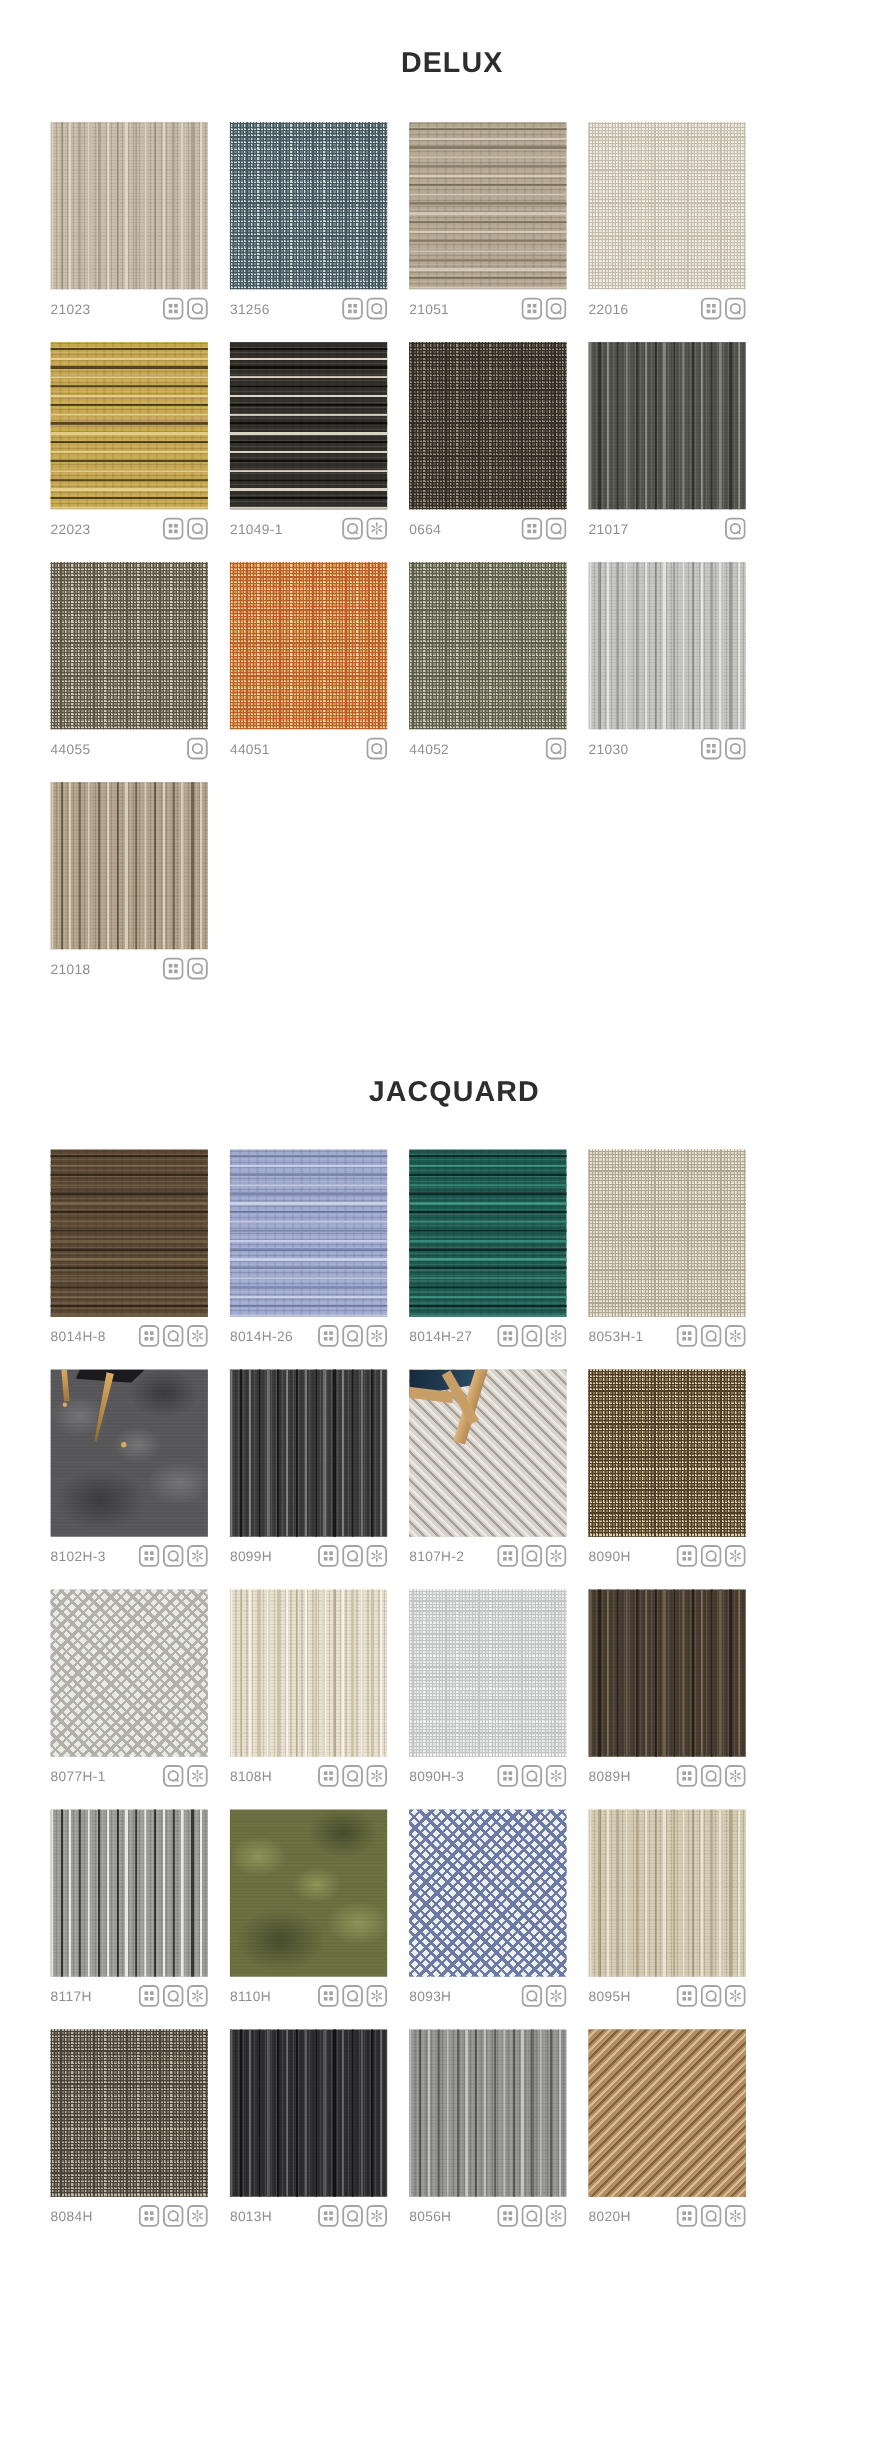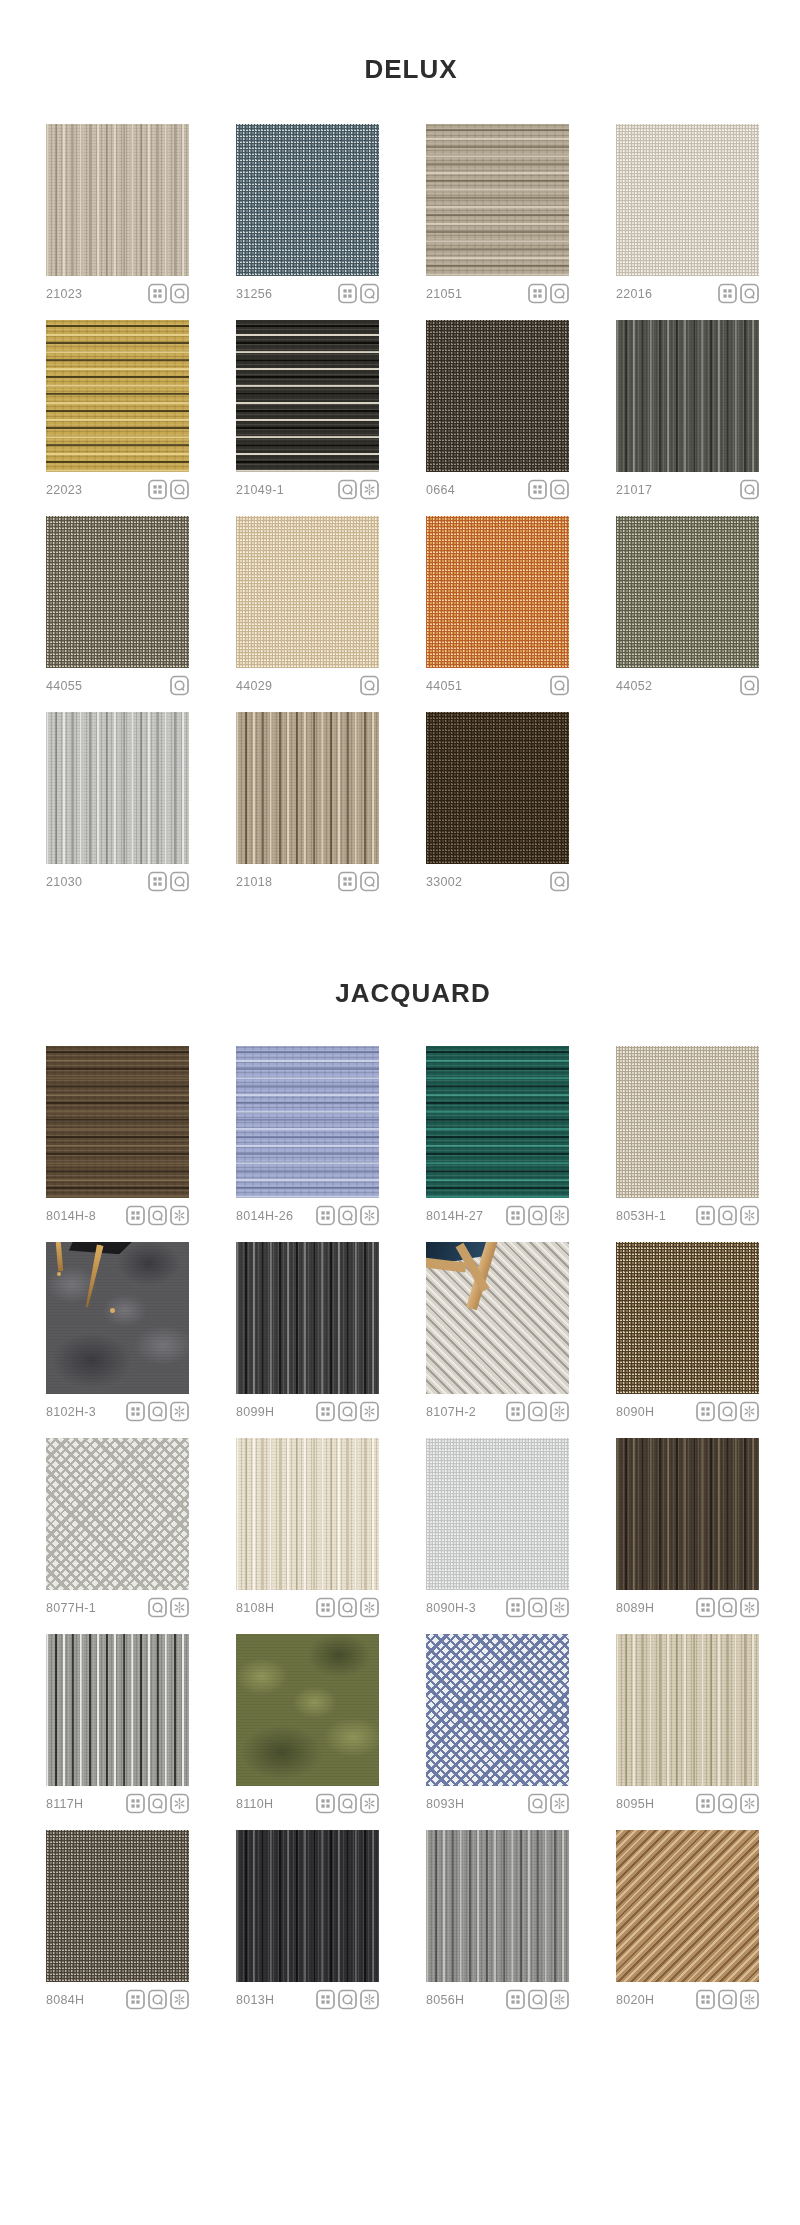--- a/index.html
+++ b/index.html
@@ -1,23 +1,23 @@
 <!DOCTYPE html>
 <html><head>
 <meta charset="utf-8">
 <style>
   html,body{margin:0;padding:0;background:#ffffff;}
   body{font-family:"Liberation Sans", sans-serif; width:800px;}
   .page{width:800px; padding-bottom:33px;}
   .title{font-size:26px; line-height:26px; font-weight:bold; letter-spacing:1px;
          color:#2d2d2d; text-align:center; margin:0;}
-  .t1{margin:56px 0 42px 0;padding-left:22px;}
+  .t1{margin:43px 0 42px 0;padding-left:22px;}
   .t2{margin:88px 0 40px 0;padding-left:26px;}
   .grid{display:grid; grid-template-columns:repeat(4,143px); column-gap:47px;
-        row-gap:16px; margin:0 41px 0 46px;}
+        row-gap:16px; margin:0 41px 0 46px;gap:20px;}
   .card{width:143px;}
   .sw{width:143px; height:152px; position:relative; overflow:hidden;
       background:var(--c1,#ccc);}
   .meta{display:flex; justify-content:space-between; align-items:center;
         margin-top:7px; height:21px;}
   .code{font-size:12.5px; color:#8f8f8f; letter-spacing:0.3px;}
   .icons{display:flex; gap:3px; align-items:center;}
   .icon{display:block; width:19px; height:21px; line-height:0;}
 
   
@@ -244,33 +244,20 @@
       <span class="icons">
             <span class="icon"><svg viewBox="0 0 19 21" width="19" height="21">
                 <rect x="1" y="1.5" width="17" height="18" rx="4.2" fill="#fff" stroke="#a3a3a3" stroke-width="1.7"></rect>
                 <circle cx="9.5" cy="10.5" r="4.3" fill="none" stroke="#a3a3a3" stroke-width="1.6"></circle>
                 <line x1="12" y1="13.4" x2="13.6" y2="15" stroke="#a3a3a3" stroke-width="1.6" stroke-linecap="round"></line>
               </svg></span>
           </span>
     </div>
   </div>
       <div class="card">
-    <div class="sw tx-weave" style="--c1: #e7d7bd; --c2: #f7f0e1; --c3: #c7b592;"></div>
-    <div class="meta">
-      <span class="code">44029</span>
-      <span class="icons">
-            <span class="icon"><svg viewBox="0 0 19 21" width="19" height="21">
-                <rect x="1" y="1.5" width="17" height="18" rx="4.2" fill="#fff" stroke="#a3a3a3" stroke-width="1.7"></rect>
-                <circle cx="9.5" cy="10.5" r="4.3" fill="none" stroke="#a3a3a3" stroke-width="1.6"></circle>
-                <line x1="12" y1="13.4" x2="13.6" y2="15" stroke="#a3a3a3" stroke-width="1.6" stroke-linecap="round"></line>
-              </svg></span>
-          </span>
-    </div>
-  </div>
-      <div class="card">
     <div class="sw tx-weave" style="--c1: #d79a4b; --c2: #eed3a0; --c3: #bb5d2c;"></div>
     <div class="meta">
       <span class="code">44051</span>
       <span class="icons">
             <span class="icon"><svg viewBox="0 0 19 21" width="19" height="21">
                 <rect x="1" y="1.5" width="17" height="18" rx="4.2" fill="#fff" stroke="#a3a3a3" stroke-width="1.7"></rect>
                 <circle cx="9.5" cy="10.5" r="4.3" fill="none" stroke="#a3a3a3" stroke-width="1.6"></circle>
                 <line x1="12" y1="13.4" x2="13.6" y2="15" stroke="#a3a3a3" stroke-width="1.6" stroke-linecap="round"></line>
               </svg></span>
           </span>
@@ -314,33 +301,20 @@
     <div class="meta">
       <span class="code">21018</span>
       <span class="icons">
             <span class="icon"><svg viewBox="0 0 19 21" width="19" height="21">
                 <rect x="1" y="1.5" width="17" height="18" rx="4.2" fill="#fff" stroke="#a3a3a3" stroke-width="1.7"></rect>
                 <rect x="5.4" y="6.3" width="3.3" height="3.3" fill="#a3a3a3"></rect>
                 <rect x="10.3" y="6.3" width="3.3" height="3.3" fill="#a3a3a3"></rect>
                 <rect x="5.4" y="11.4" width="3.3" height="3.3" fill="#a3a3a3"></rect>
                 <rect x="10.3" y="11.4" width="3.3" height="3.3" fill="#a3a3a3"></rect>
               </svg></span>
-            <span class="icon"><svg viewBox="0 0 19 21" width="19" height="21">
-                <rect x="1" y="1.5" width="17" height="18" rx="4.2" fill="#fff" stroke="#a3a3a3" stroke-width="1.7"></rect>
-                <circle cx="9.5" cy="10.5" r="4.3" fill="none" stroke="#a3a3a3" stroke-width="1.6"></circle>
-                <line x1="12" y1="13.4" x2="13.6" y2="15" stroke="#a3a3a3" stroke-width="1.6" stroke-linecap="round"></line>
-              </svg></span>
-          </span>
-    </div>
-  </div>
-      <div class="card">
-    <div class="sw tx-weave" style="--c1: #4b3d2c; --c2: #7c6b4f; --c3: #2b2215;"></div>
-    <div class="meta">
-      <span class="code">33002</span>
-      <span class="icons">
             <span class="icon"><svg viewBox="0 0 19 21" width="19" height="21">
                 <rect x="1" y="1.5" width="17" height="18" rx="4.2" fill="#fff" stroke="#a3a3a3" stroke-width="1.7"></rect>
                 <circle cx="9.5" cy="10.5" r="4.3" fill="none" stroke="#a3a3a3" stroke-width="1.6"></circle>
                 <line x1="12" y1="13.4" x2="13.6" y2="15" stroke="#a3a3a3" stroke-width="1.6" stroke-linecap="round"></line>
               </svg></span>
           </span>
     </div>
   </div>
     </div>
   <h2 class="title t2">JACQUARD</h2>

